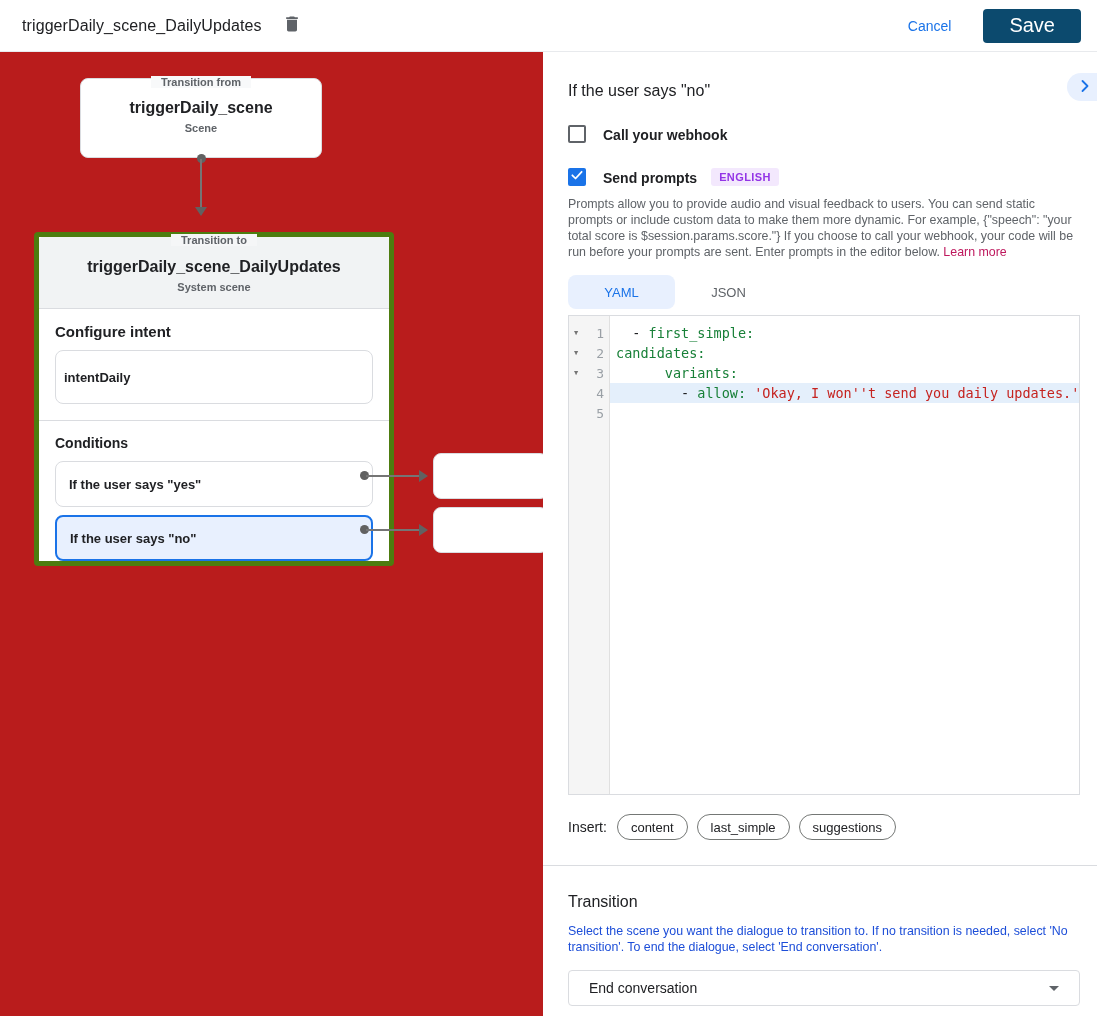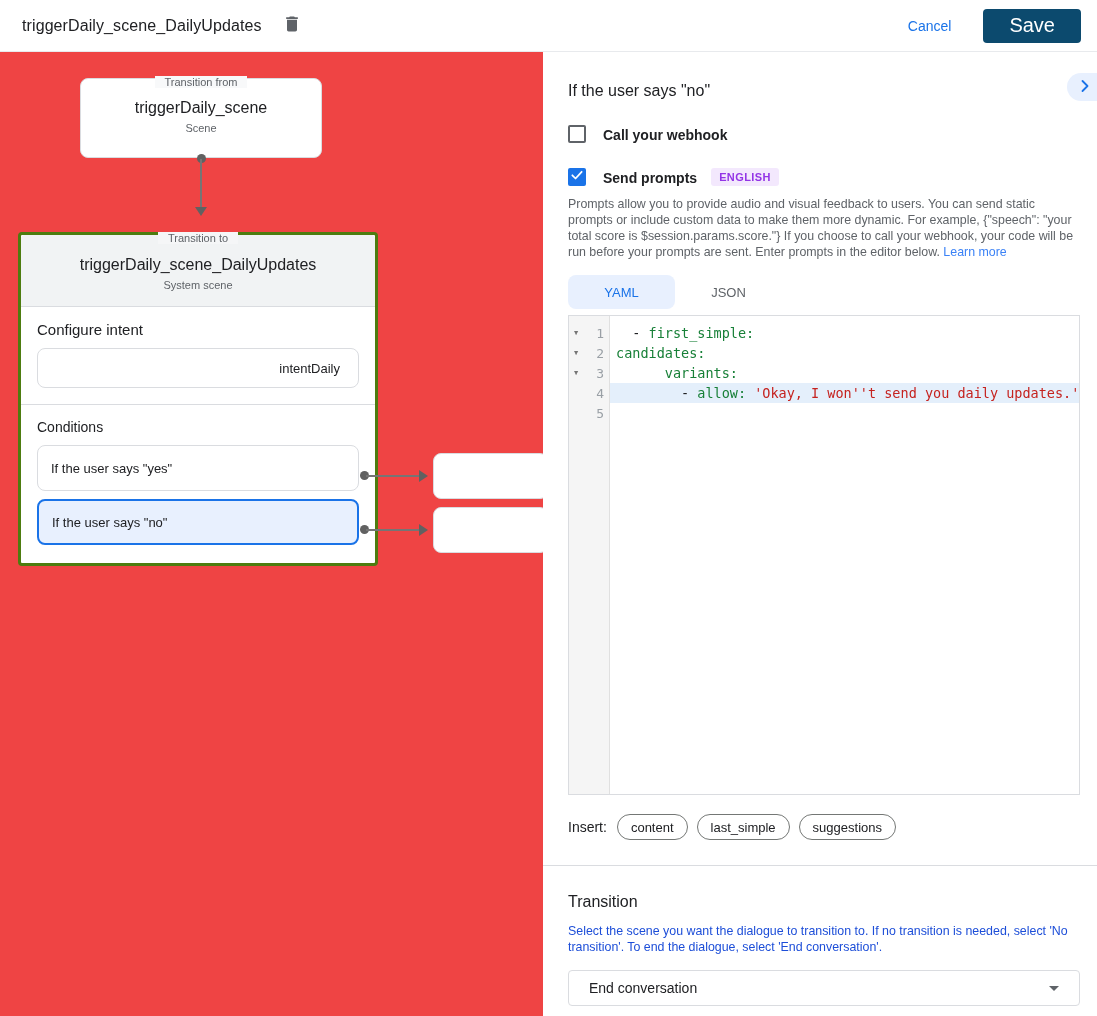--- a/index.html
+++ b/index.html
@@ -13,49 +13,49 @@
   .trash-btn { margin-left:18px; width:24px; height:24px; border:none; background:none; cursor:pointer;
                display:flex; align-items:center; justify-content:center; }
   .header-spacer { flex:1; }
   .cancel-btn { border:none; background:none; color:#1a73e8; font-size:14px; font-weight:500;
                 cursor:pointer; margin-right:32px; font-family:inherit; }
   .save-btn { background:#0c4a6e; color:#fff; border:none; border-radius:4px; height:34px;
               padding:0 26px; font-size:20px; font-weight:500; cursor:pointer; font-family:inherit; }
 
   
   .main { display:flex; height:964px; }
-  .canvas { position:relative; width:543px; background:#ef4444; overflow:hidden; flex:none; }
+  .canvas { position:relative; width:543px; background:#b91c1c; overflow:hidden; flex:none;font-weight:bold; }
   .panel { flex:1; background:#fff; }
 
   
   .flow-legend { position:absolute; top:-7px; left:0; right:0; text-align:center; pointer-events:none; }
   .flow-legend span { background:#f8f9fa; padding:0 10px; font-size:11px; color:#5f6368; }
   .from-box { position:absolute; left:80px; top:26px; width:242px; height:80px; background:#fff;
               border:1px solid #dadce0; border-radius:8px; text-align:center; }
   .from-box .scene-name { margin-top:20px; font-size:16px; color:#202124; }
   .scene-type { margin-top:5px; font-size:11px; color:#5f6368; }
 
   .dot { position:absolute; width:9px; height:9px; border-radius:50%; background:#616161; }
   .vline { position:absolute; width:2px; background:#757575; }
   .hline { position:absolute; height:2px; background:#757575; }
   .arrow-down { position:absolute; width:0; height:0; border-left:6px solid transparent;
                 border-right:6px solid transparent; border-top:9px solid #616161; }
   .arrow-right { position:absolute; width:0; height:0; border-top:6px solid transparent;
                  border-bottom:6px solid transparent; border-left:9px solid #616161; }
 
-  .to-box { position:absolute; left:18px; top:180px; width:360px; height:334px; background:#fff;
-            border:3px solid #4d7c0f; border-radius:4px; }
+  .to-box { position:absolute; left:34px; top:180px; width:360px; height:334px; background:#fff;
+            border:5px solid #4d7c0f; border-radius:4px; }
   .to-box .flow-legend span { background:#f5f6f7; }
   .to-header { height:72px; background:#f1f3f4; border-bottom:1px solid #dadce0;
                border-radius:4px 4px 0 0; text-align:center; }
   .to-header .scene-name { padding-top:21px; font-size:16px; }
   .to-body { padding:14px 16px 0; }
   .section-label { font-size:15px; color:#202124; }
-  .intent-input { margin-top:10px; height:40px; border:1px solid #dadce0; border-radius:8px;
-                  background:#fff; display:flex; align-items:center; padding:0 18px; font-size:13px;justify-content:flex-end; }
+  .intent-input { margin-top:10px; height:54px; border:1px solid #dadce0; border-radius:8px;
+                  background:#fff; display:flex; align-items:center; padding:0 8px; font-size:13px; }
   .to-divider { border-top:1px solid #dadce0; margin:16px -16px 0; }
   .cond-label { margin-top:14px; font-size:14px; }
   .cond-box { margin-top:10px; height:46px; border:1px solid #dadce0; border-radius:8px;
               background:#fff; display:flex; align-items:center; padding:0 13px; font-size:13px;
               cursor:pointer; }
   .cond-box.selected { background:#e8f0fe; border:2px solid #1a73e8; margin-top:8px; }
   .target-box { position:absolute; width:115px; height:46px; background:#fff;
                 border:1px solid #dadce0; border-radius:8px; }
 
   
@@ -64,21 +64,21 @@
   .expand-pill { position:absolute; right:-14px; top:21px; width:44px; height:28px; border:none;
                  background:#e8f0fe; border-radius:14px; cursor:pointer;
                  display:flex; align-items:center; padding-left:8px; }
   .check-row { display:flex; align-items:flex-end; margin-top:25px; cursor:pointer; }
   .checkbox { width:18px; height:18px; border:2px solid #5f6368; border-radius:2px; background:#fff; flex:none; }
   .checkbox.checked { border:none; background:#1a73e8; display:flex; align-items:center; justify-content:center; }
   .check-label { margin-left:17px; font-size:14px; font-weight:700; color:#202124; }
   .lang-badge { margin-left:14px; background:#f3e8fd; color:#9334e6; font-size:11px; font-weight:700;
                 letter-spacing:.4px; padding:3px 8px; border-radius:3px; }
   .desc { margin-top:10px; font-size:12.4px; line-height:16px; color:#5f6368; max-width:512px; }
-  .link { color:#3b82f6; text-decoration:none; cursor:pointer; }
+  .link { color:#be185d; text-decoration:none; cursor:pointer; }
 
   .tabs { display:flex; margin-top:15px; }
   .tab { width:107px; height:34px; display:flex; align-items:center; justify-content:center;
          font-size:13px; font-weight:500; color:#5f6368; cursor:pointer;border-radius:8px; }
   .tab.active { background:#e8f0fe; color:#1a73e8; }
 
   .editor { margin-top:6px; height:480px; border:1px solid #dadce0; display:flex;
             font-family:"DejaVu Sans Mono", monospace; font-size:13.5px; background:#fff; overflow:hidden; }
   .gutter { width:41px; background:#f5f5f5; border-right:1px solid #e0e0e0; padding-top:7px; flex:none; }
   .gutter-row { height:20px; display:flex; align-items:center; }

